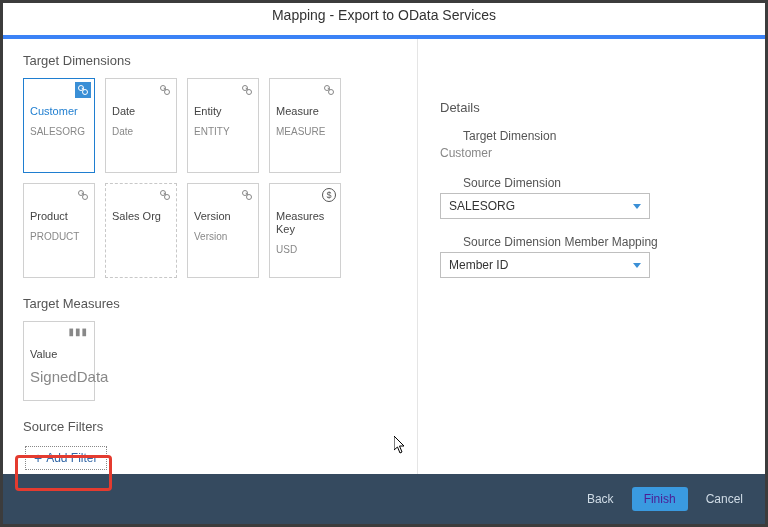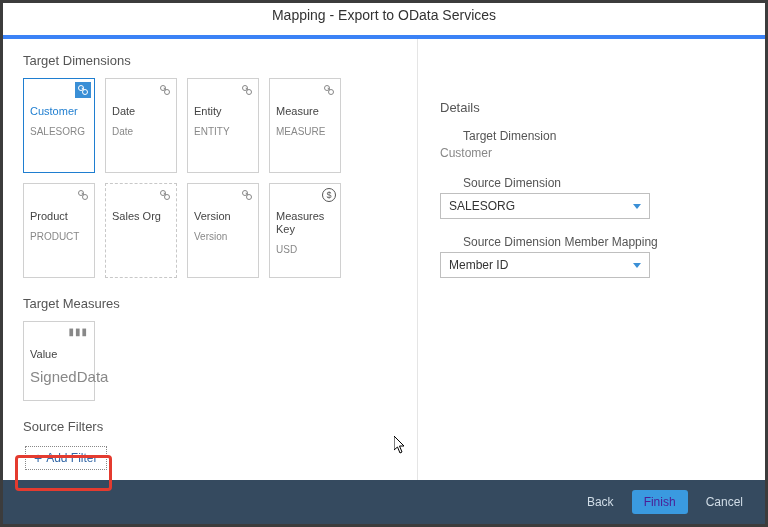--- a/index.html
+++ b/index.html
@@ -104,21 +104,21 @@
     cursor: pointer;
   }
   .chev {
     width: 0; height: 0;
     border-left: 4px solid transparent;
     border-right: 4px solid transparent;
     border-top: 5px solid #3a8fd6;
   }
 
   .footer {
-    height: 44px; background: #354a5f; display: flex; align-items: center;
+    height: 50px; background: #354a5f; display: flex; align-items: center;
     justify-content: flex-end; gap: 6px; padding: 0 10px;
   }
   .btn {
     font-size: 12px; padding: 5px 12px; cursor: pointer; border-radius: 3px;
     color: #d0dce6; background: transparent; border: none;
   }
   .btn.primary {
     background: #3a9ae0; color: #4c1d95;
   }
 

